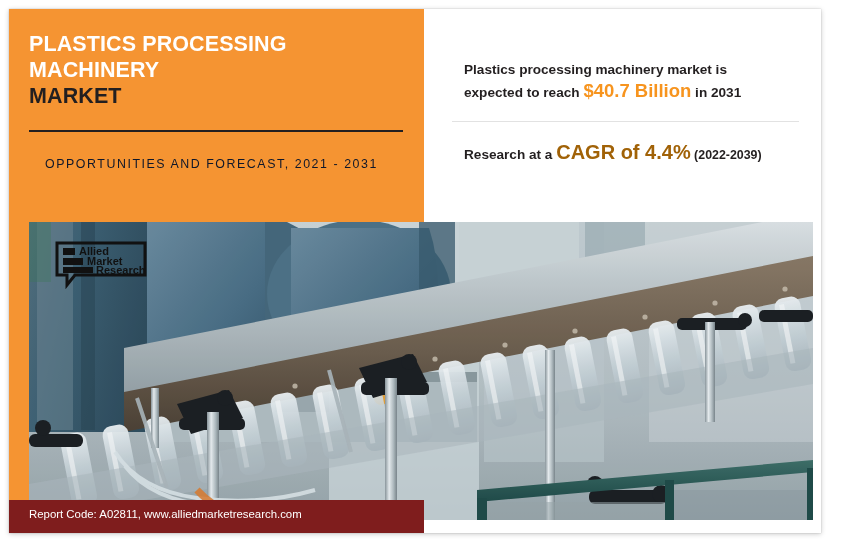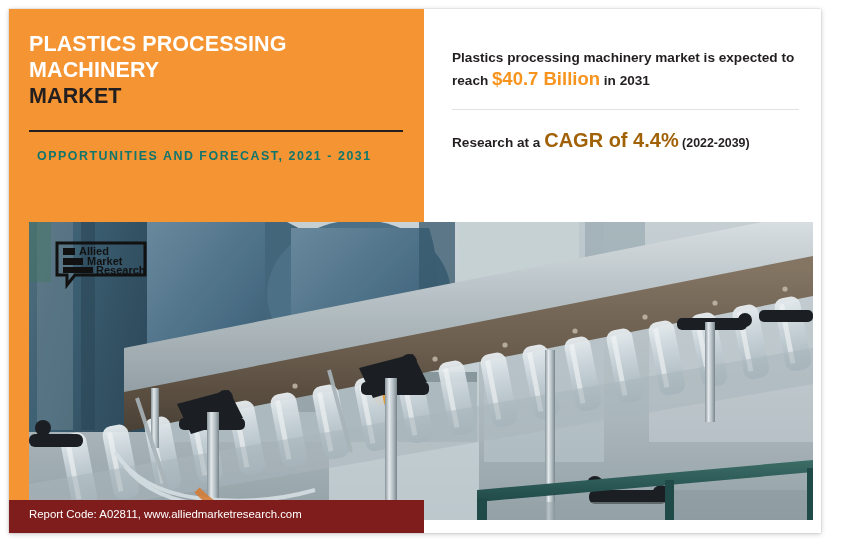--- a/index.html
+++ b/index.html
@@ -64,41 +64,41 @@
     top: 121px;
     width: 374px;
     height: 1.5px;
     background: #231F20;
   }
   #report-subtitle {
     position: absolute;
     left: 20px;
     top: 131px;
     width: 378px;
-    margin: 8px;
+    margin: 16px;
     font-size: 12.4px;
     line-height: 17px;
-    font-weight: bold;
+    font-weight: normal;
     letter-spacing: 1.55px;
-    color: #0f766e;
+    color: #0f172a;
   }
 
   
   #stats-panel {
     position: absolute;
     left: 415px;
     top: 0;
     width: 397px;
     height: 212px;
     background: #ffffff;
     box-sizing: border-box;
     padding: 38px 22px 0 28px;
   }
   .stat-line {
-    margin: 0;
+    margin: 12px;
     font-size: 13.6px;
     line-height: 21px;
     font-weight: bold;
     color: #231F20;
   }
   .stat-highlight {
     color: #F7941E;
     font-size: 18.5px;
     font-weight: bold;
   }

